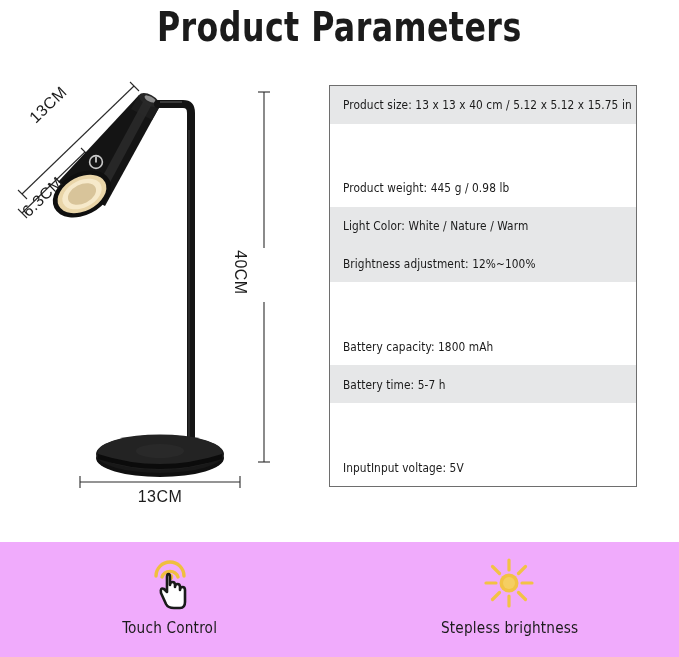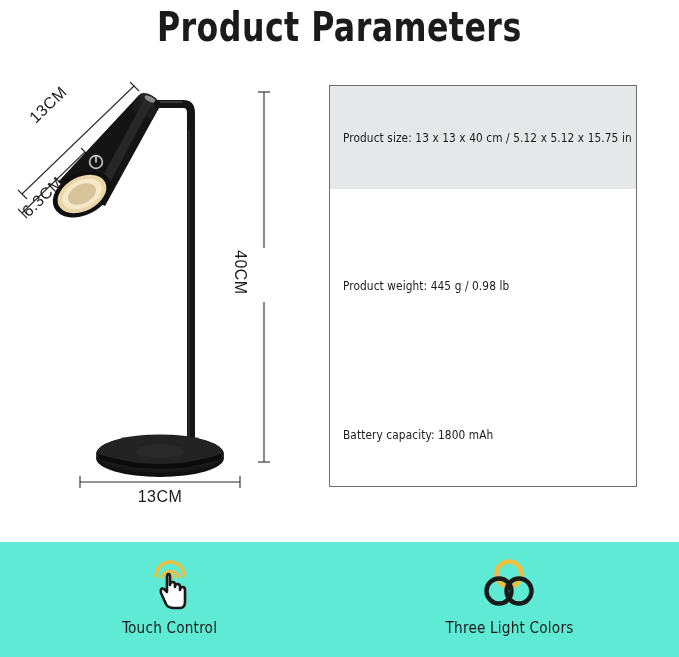--- a/index.html
+++ b/index.html
@@ -81,21 +81,21 @@
     white-space: nowrap;
   }
 
   
   .footer-band {
     position: absolute;
     left: 0;
     top: 542px;
     width: 679px;
     height: 115px;
-    background: #5eead4;
+    background: #f0abfc;
     display: flex;
   }
   .feature {
     flex: 1 1 0;
     display: flex;
     flex-direction: column;
     align-items: center;
     justify-content: flex-start;
     padding-top: 12px;
     box-sizing: border-box;
@@ -211,22 +211,34 @@
 </div>
 
 <div class="spec-table">
   <div class="spec-rows">
     <div class="spec-row shaded">
         <span class="spec-text">Product size: 13 x 13 x 40 cm / 5.12 x 5.12 x 15.75 in</span>
       </div>
     <div class="spec-row plain">
         <span class="spec-text">Product weight: 445 g / 0.98 lb</span>
       </div>
+    <div class="spec-row shaded">
+        <span class="spec-text">Light Color: White / Nature / Warm</span>
+      </div>
+    <div class="spec-row shaded">
+        <span class="spec-text">Brightness adjustment: 12%~100%</span>
+      </div>
     <div class="spec-row plain">
         <span class="spec-text">Battery capacity: 1800 mAh</span>
+      </div>
+    <div class="spec-row shaded">
+        <span class="spec-text">Battery time: 5-7 h</span>
+      </div>
+    <div class="spec-row plain">
+        <span class="spec-text">InputInput voltage: 5V</span>
       </div>
   </div>
 </div>
 
 <div class="footer-band">
 
   <div class="feature">
     <div class="feature-icon">
       <svg width="56" height="56" viewBox="0 0 56 56">
         <g stroke="#EFBF3F" stroke-width="3.4" fill="none" stroke-linecap="round">
@@ -237,25 +249,34 @@
         <g stroke="#1A1A1A" stroke-width="2.6" fill="#ffffff" stroke-linejoin="round" stroke-linecap="round">
           <path d="M 25 22 L 25 37 L 22 34 Q 18 32 19 38 L 24 49 Q 26 53 32 53 L 38 53 Q 43 53 43 47
                    L 43 35 Q 43 32 40.5 32 Q 38 32 38 35 L 38 32 Q 38 29 35.5 29 Q 33 29 33 32
                    L 33 30 Q 33 27 30.5 27 Q 28 27 28 30 L 28 22 Q 28 19 26.5 19 Q 25 19 25 22 Z"></path>
         </g>
       </svg>
     </div>
     <div class="feature-label">Touch Control</div>
   </div>
 
+
   <div class="feature">
     <div class="feature-icon">
-      <svg width="58" height="56" viewBox="0 0 58 56">
-        <circle cx="29" cy="19" r="12.5" fill="none" stroke="#EFBF3F" stroke-width="4.4"></circle>
-        <circle cx="19" cy="36" r="12.5" fill="none" stroke="#1A1A1A" stroke-width="4.4"></circle>
-        <circle cx="39" cy="36" r="12.5" fill="none" stroke="#1A1A1A" stroke-width="4.4"></circle>
+      <svg width="56" height="56" viewBox="0 0 56 56">
+        <circle cx="28" cy="28" r="9.5" fill="#F2C244"></circle>
+        <circle cx="28" cy="28" r="6" fill="#F5CE62"></circle>
+        <g stroke="#F2C244" stroke-width="3.2" stroke-linecap="round">
+          <line x1="28" y1="5" x2="28" y2="15"></line>
+          <line x1="28" y1="41" x2="28" y2="51"></line>
+          <line x1="5" y1="28" x2="15" y2="28"></line>
+          <line x1="41" y1="28" x2="51" y2="28"></line>
+          <line x1="11.5" y1="11.5" x2="18.5" y2="18.5"></line>
+          <line x1="37.5" y1="37.5" x2="44.5" y2="44.5"></line>
+          <line x1="44.5" y1="11.5" x2="37.5" y2="18.5"></line>
+          <line x1="18.5" y1="37.5" x2="11.5" y2="44.5"></line>
+        </g>
       </svg>
     </div>
-    <div class="feature-label">Three Light Colors</div>
+    <div class="feature-label">Stepless brightness</div>
   </div>
 
-
 </div>
 
 </body></html>

